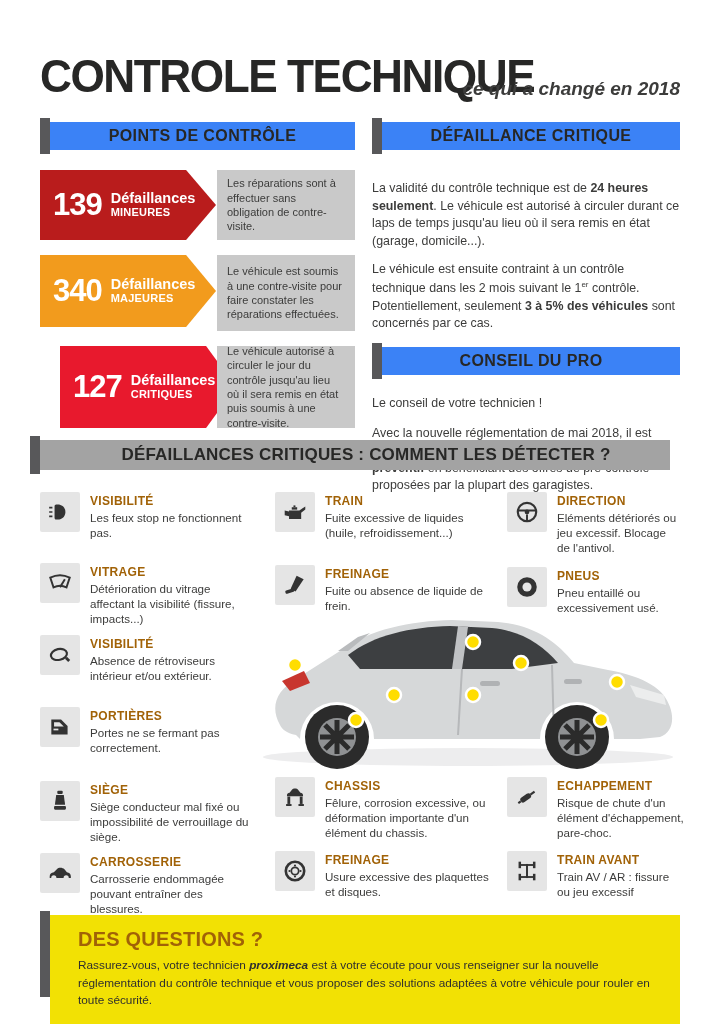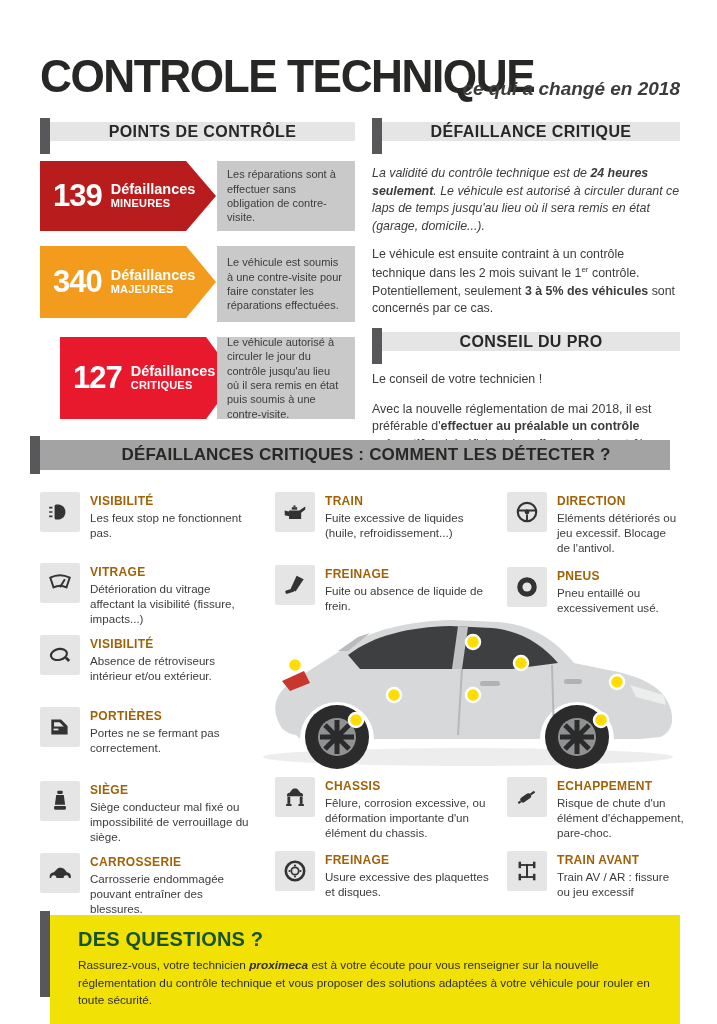--- a/index.html
+++ b/index.html
@@ -3,40 +3,40 @@
 <meta charset="utf-8">
 <style>
   html,body{margin:0;padding:0;background:#fff;}
   .page{position:relative;width:717px;height:1024px;background:#fff;overflow:hidden;
         font-family:"Liberation Sans",sans-serif;color:#3c3c3b;}
   
   .main-title{position:absolute;left:40px;top:18px;font-size:46px;font-weight:800;
       letter-spacing:-1.5px;color:#272726;transform:scaleX(.96);transform-origin:left top;white-space:nowrap;}
   .sub-title{position:absolute;right:37px;top:78px;font-size:19px;font-weight:bold;font-style:italic;color:#3c3c3b;}
   
-  .sec-head{position:relative;height:19px;background:#e5e5e5;display:flex;align-items:center;justify-content:center;margin-left:10px;}
+  .sec-head{position:relative;height:28px;background:#3b82f6;display:flex;align-items:center;justify-content:center;margin-left:10px;}
   .sec-head .txt{font-size:16px;font-weight:bold;color:#272726;letter-spacing:.4px;}
   .accent{position:absolute;left:-10px;top:-4px;width:10px;height:36px;background:#58585a;}
   
   .col-left{position:absolute;left:40px;top:122px;width:315px;}
   .col-right{position:absolute;left:372px;top:122px;width:308px;}
   
   .badge-row{position:relative;margin-top:15px;}
   .badge-row.first{margin-top:20px;}
   .badge-arrow{position:relative;width:176px;display:flex;align-items:center;gap:9px;padding-left:13px;box-sizing:border-box;
       clip-path:polygon(0 0,83% 0,100% 50%,83% 100%,0 100%);color:#fff;}
   .badge-count{font-size:31px;font-weight:bold;letter-spacing:-1px;}
   .badge-label{line-height:1.08;}
   .badge-label .l1{font-size:14.5px;font-weight:bold;}
   .badge-label .l2{font-size:11px;font-weight:800;letter-spacing:.2px;}
   .badge-desc{position:absolute;right:0;top:0;bottom:0;width:138px;background:#c9c9c9;display:flex;align-items:center;
       padding:6px 10px;box-sizing:border-box;font-size:11px;line-height:1.3;color:#3c3c3b;}
   
   .para{font-size:12.4px;line-height:1.42;margin:0;}
-  .p1{margin-top:24px;font-style:italic;}
+  .p1{margin-top:30px;}
   .p2{margin-top:11px;}
   .conseil-head{margin-top:14px;}
   .intro{margin-top:20px;}
   .p3{margin-top:12px;}
   .b{font-weight:bold;}
   sup{font-size:8px;}
   
   .detect-head{position:absolute;left:40px;top:440px;width:630px;height:30px;background:#a3a3a3;margin:0;
       display:flex;align-items:center;padding-left:0;}
   .detect-head .accent{height:38px;}
@@ -46,21 +46,21 @@
   .tile{width:40px;height:40px;background:#e5e5e5;border-radius:2px;flex:0 0 auto;
       display:flex;align-items:center;justify-content:center;}
   .tile svg{width:26px;height:26px;}
   .dtitle{font-size:12px;font-weight:bold;letter-spacing:.3px;color:#a16207;padding-top:2px;}
   .ddesc{font-size:11.6px;line-height:1.3;color:#3c3c3b;margin-top:2px;}
   .car-wrap{position:absolute;left:212px;top:120px;width:432px;height:168px;}
   
   .questions{position:absolute;left:50px;top:915px;width:630px;background:#f2e104;box-sizing:border-box;
       padding:13px 28px 14px;}
   .questions .accent{top:-4px;height:86px;}
-  .q-title{font-size:20px;font-weight:800;color:#14532d;margin:0;letter-spacing:.2px;}
+  .q-title{font-size:20px;font-weight:800;color:#a16207;margin:0;letter-spacing:.2px;}
   .q-text{font-size:11.8px;line-height:1.5;color:#2f2f2e;margin:6px 0 0;}
   .brand{font-weight:bold;font-style:italic;}
 </style>
 </head>
 <body>
 
 <div class="page">
 
   <h1 class="main-title">CONTROLE TECHNIQUE</h1>
   <div class="sub-title">ce qui a changé en 2018</div>

